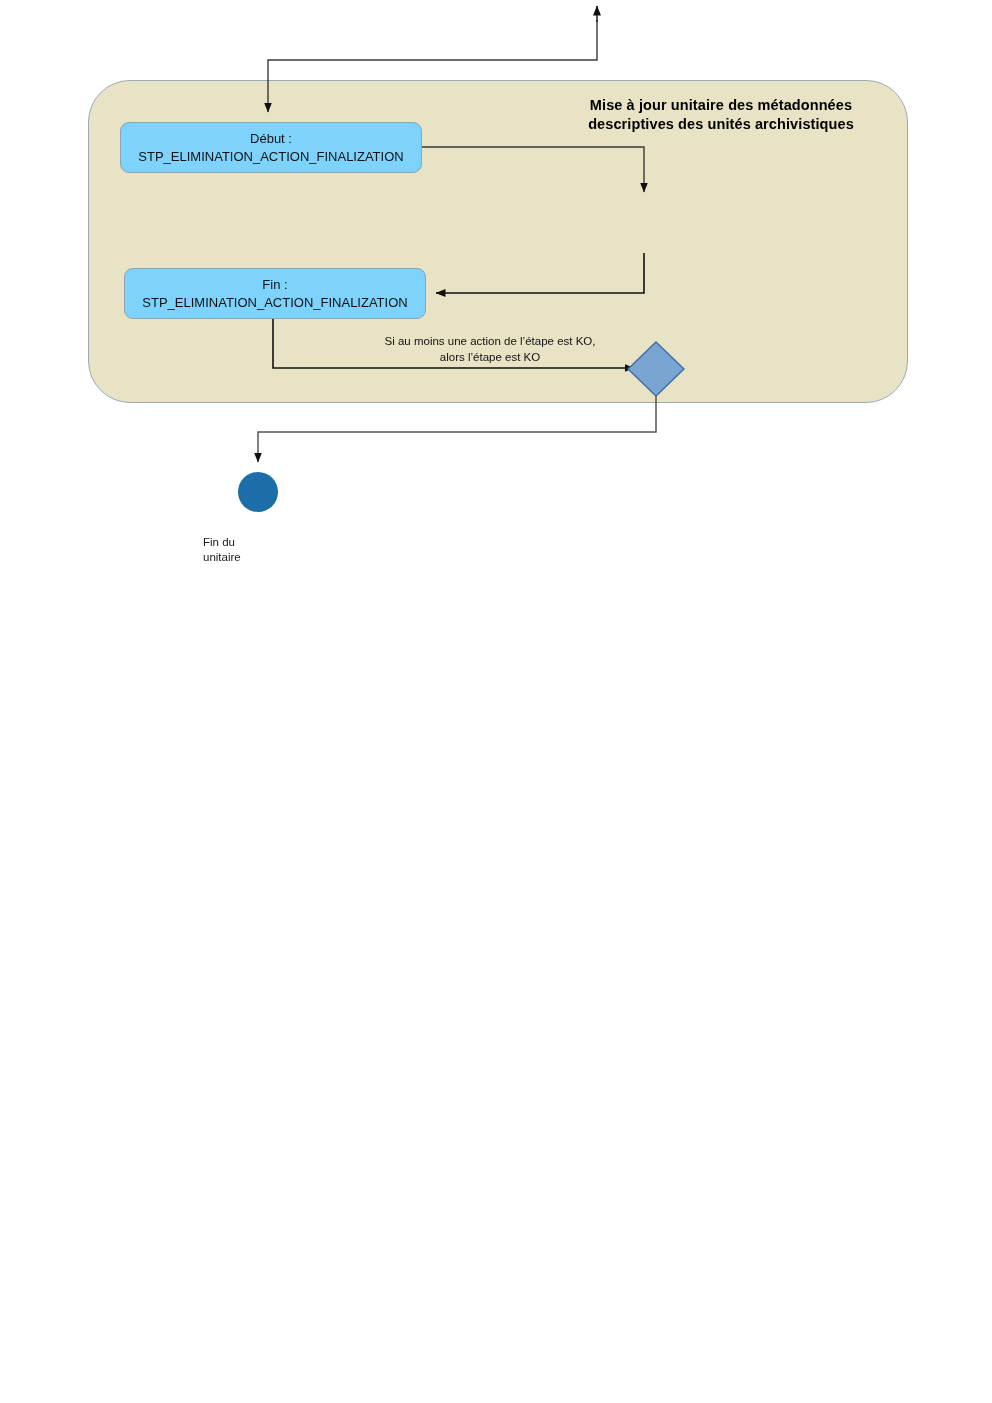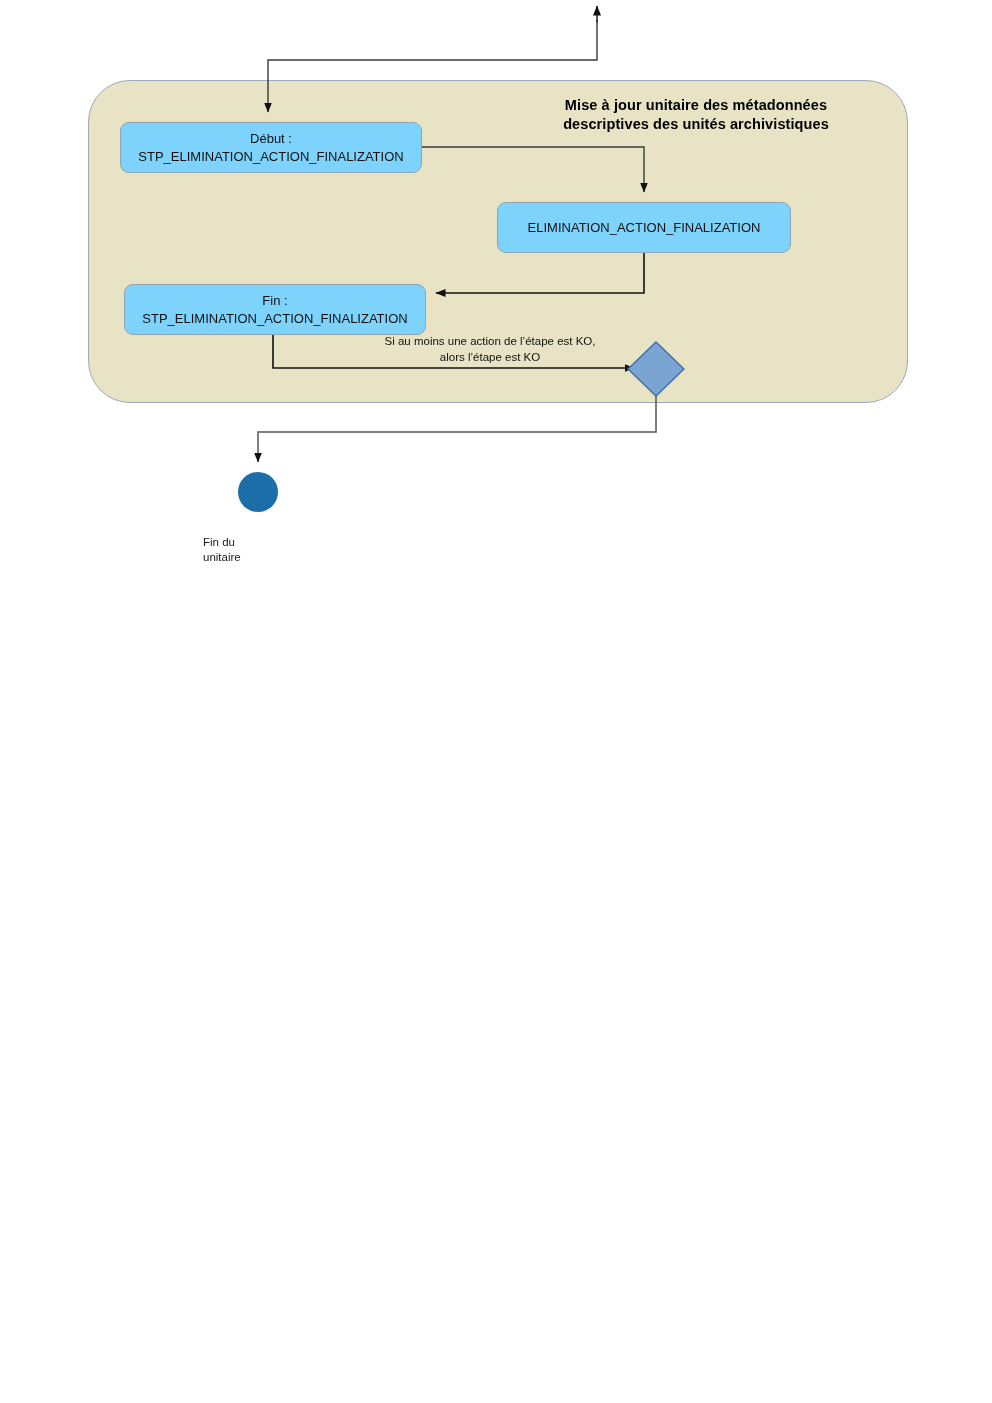--- a/index.html
+++ b/index.html
@@ -39,21 +39,21 @@
     width: 820px;
     height: 323px;
     background: #e7e3c4;
     border: 1.5px solid #9aa9bb;
     border-radius: 42px;
     box-sizing: border-box;
   }
 
   .group-title {
     position: absolute;
-    left: 523px;
+    left: 548px;
     top: 96px;
     width: 346px;
     text-align: center;
     font-size: 14.5px;
     font-weight: bold;
     color: #000000;
     line-height: 1.32;
     letter-spacing: 0.1px;
   }
 
@@ -81,21 +81,21 @@
     height: 51px;
   }
   #node-middle {
     left: 497px;
     top: 202px;
     width: 294px;
     height: 51px;
   }
   #node-fin {
     left: 124px;
-    top: 284px;
+    top: 268px;
     width: 302px;
     height: 51px;
   }
 
   .node-line1 { display: block; }
   .node-line2 { display: block; }
 
   
   .edge-label {
     position: absolute;
@@ -170,25 +170,20 @@
     <span>descriptives des unités archivistiques</span>
   </div>
 
   <div class="node" id="node-debut">
     <div>
       <span class="node-line1">Début :</span>
       <span class="node-line2">STP_ELIMINATION_ACTION_FINALIZATION</span>
     </div>
   </div>
 
-  <div class="node" id="node-middle">
-    <div>
-      <span class="node-line1">ELIMINATION_ACTION_FINALIZATION</span>
-    </div>
-  </div>
 
   <div class="node" id="node-fin">
     <div>
       <span class="node-line1">Fin :</span>
       <span class="node-line2">STP_ELIMINATION_ACTION_FINALIZATION</span>
     </div>
   </div>
 
   <div class="edge-label">
     <span>Si au moins une action de l’étape est KO,</span><br>

